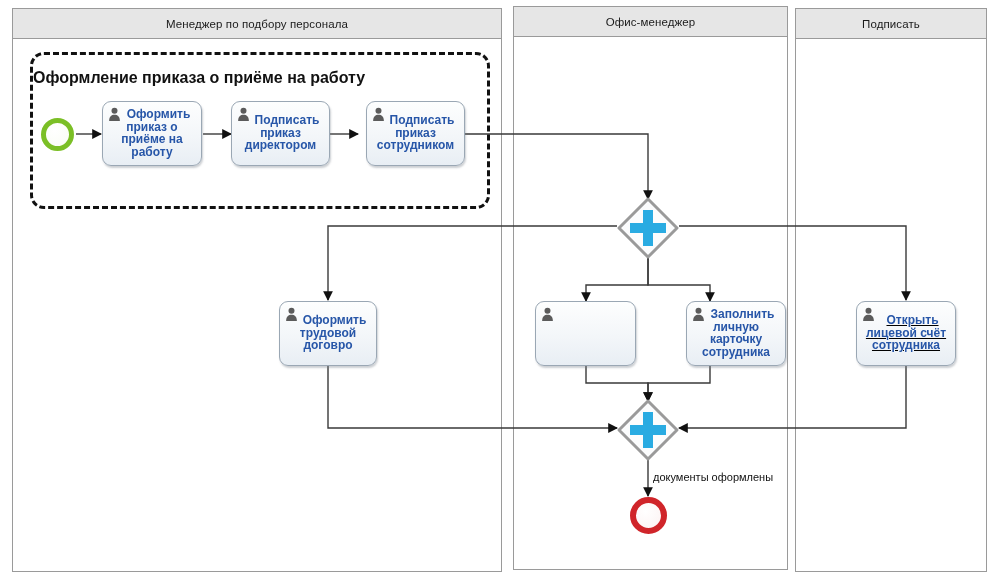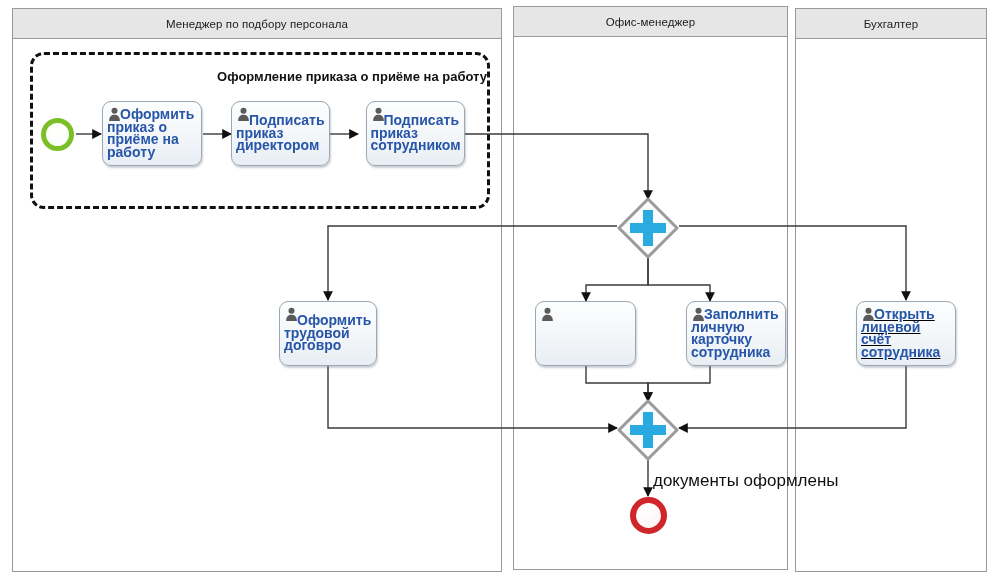--- a/index.html
+++ b/index.html
@@ -52,46 +52,46 @@
     border: 3px dashed #111111;
     border-radius: 14px;
     background: transparent;
     z-index: 3;
   }
   .subprocess-title {
     position: absolute;
     left: 0;
     right: 0;
     top: 14px;
-    text-align: right;
-    font-size: 13px;
+    text-align: left;
+    font-size: 16px;
     font-weight: bold;
     color: #111111;
   }
 
   
   .task {
     position: absolute;
     box-sizing: border-box;
     border: 1px solid #9aa7b4;
     border-radius: 9px;
     background: linear-gradient(180deg, #fdfefe 0%, #f3f6f9 55%, #e8eef4 100%);
     box-shadow: 1px 2px 2px rgba(120,130,140,.38);
     z-index: 4;
     display: flex;
     align-items: center;
     justify-content: center;
     padding: 2px 3px 3px 3px;
   }
   .task-label {
-    font-size: 14px;
+    font-size: 12px;
     font-weight: bold;
     line-height: 12.5px;
     color: #2756a8;
-    text-align: left;
+    text-align: center;
     text-indent: 13px;
     padding: 0 1px;
   }
   .task-icon {
     position: absolute;
     left: 5px;
     top: 5px;
     width: 13px;
     height: 14px;
     z-index: 5;
@@ -116,21 +116,21 @@
 
   
   .gateway {
     position: absolute;
     z-index: 4;
   }
 
   
   .edge-label {
     position: absolute;
-    font-size: 17px;
+    font-size: 11px;
     color: #111111;
     white-space: nowrap;
     z-index: 5;
     background: transparent;
   }
 </style>
 </head>
 <body>
 
 <div id="canvas">
@@ -142,21 +142,21 @@
   </div>
 
   <div class="pool" style="left:513px; top:6px; width:275px; height:564px;">
     <div class="pool-header">
       <span>Офис-менеджер</span>
     </div>
   </div>
 
   <div class="pool" style="left:795px; top:8px; width:192px; height:564px;">
     <div class="pool-header">
-      <span>Бухгалтер</span>
+      <span>Подписать</span>
     </div>
   </div>
 
   <svg class="layer edges" viewBox="0 0 999 585">
     <defs>
       <marker id="arrow" viewBox="0 0 10 10" refX="9" refY="5" markerWidth="7" markerHeight="7" orient="auto-start-reverse">
         <path d="M 0 0 L 10 5 L 0 10 z" fill="#111111"></path>
       </marker>
     </defs>
     <g fill="none" stroke="#3a3a3a" stroke-width="1.4" marker-end="url(#arrow)">

